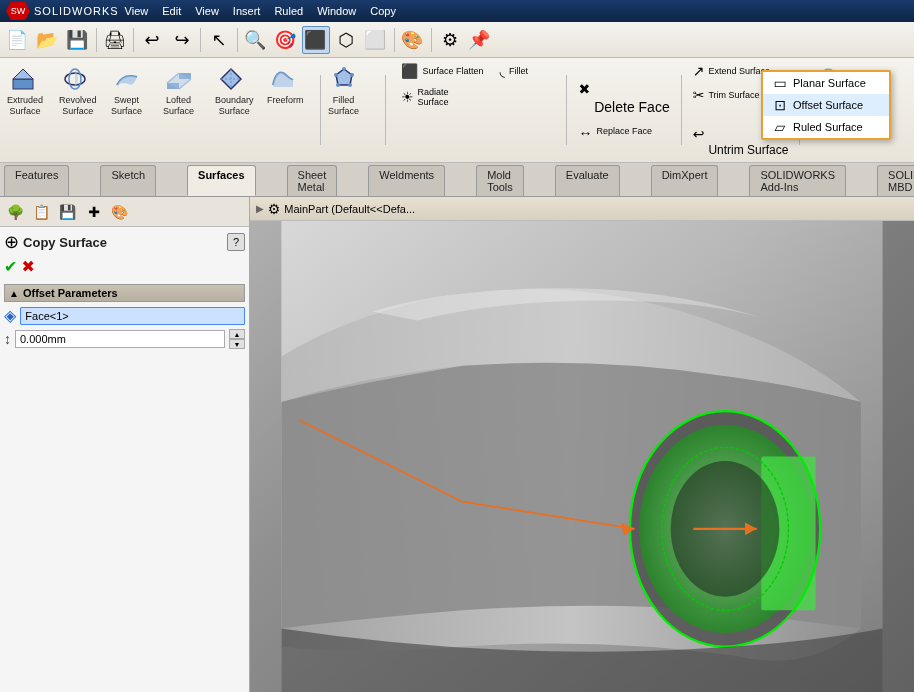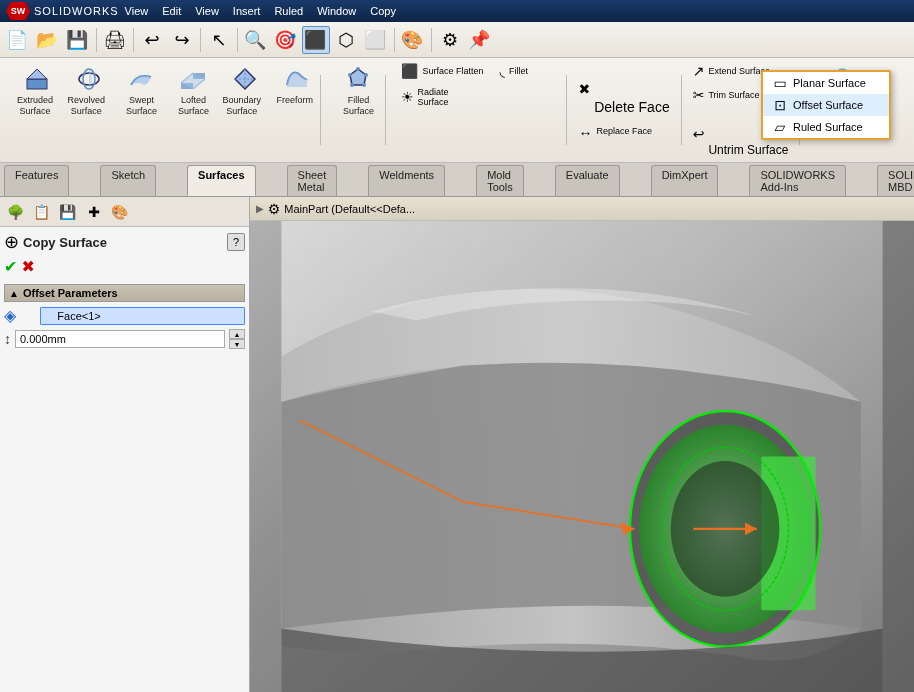--- a/index.html
+++ b/index.html
@@ -45,21 +45,21 @@
       align-items: flex-start;
       padding: 2px 4px;
       min-height: 80px;
       background: linear-gradient(to bottom, #f5f3ee, #e8e4da);
       border-bottom: 1px solid #bbb;
       position: relative;
     }
     .surface-tool-group {
       display: flex;
       flex-direction: column;
-      align-items: flex-end;
+      align-items: flex-start;
       width: 52px;
       cursor: pointer;
       padding: 2px;
       border: 1px solid transparent;
       border-radius: 2px;
     }
     .surface-tool-icon {
       width: 32px;
       height: 32px;
       display: flex;
@@ -217,26 +217,25 @@
       font-size: 11px;
       margin-bottom: 4px;
       border: 1px solid #999;
       cursor: pointer;
     }
     .pm-section-chevron { margin-right: 4px; font-size: 10px; }
     .pm-field-row { display: flex; align-items: center; margin-bottom: 4px; gap: 4px; }
     .pm-field-icon { font-size: 16px; color: #2266cc; }
     .pm-input-selected {
       flex: 1;
-      padding: 2px 16px;
+      padding: 2px 4px;
       border: 1px solid #4488ff;
       background: #cce0ff;
       font-size: 11px;
       border-radius: 1px;
-      margin-left: 20px;
     }
     .pm-offset-row { display: flex; align-items: center; margin-top: 4px; gap: 4px; }
     .pm-offset-icon { font-size: 14px; color: #444; }
     .pm-offset-input {
       flex: 1;
       padding: 2px 4px;
       border: 1px solid #aaa;
       background: white;
       font-size: 11px;
     }
@@ -309,21 +308,21 @@
     .sw-logo-icon {
       width: 24px;
       height: 18px;
       background: #cc0000;
       clip-path: polygon(20% 0%, 80% 0%, 100% 50%, 80% 100%, 20% 100%, 0% 50%);
       display: flex;
       align-items: center;
       justify-content: center;
       color: white;
       font-size: 9px;
-      font-weight: bold;
+      font-weight: normal;
     }
     .sw-logo-text { color: white; font-size: 11px; font-weight: normal; letter-spacing: 1px; }
 
     
     .surf-icon svg { width: 28px; height: 28px; }
     .surface-small-btn {
       display: flex;
       align-items: center;
       padding: 2px 6px;
       font-size: 10px;

